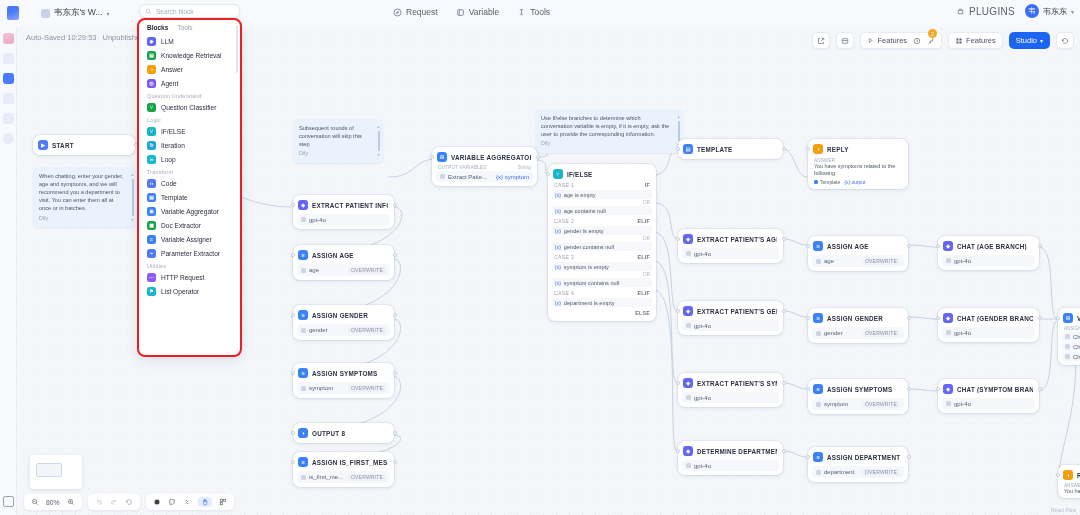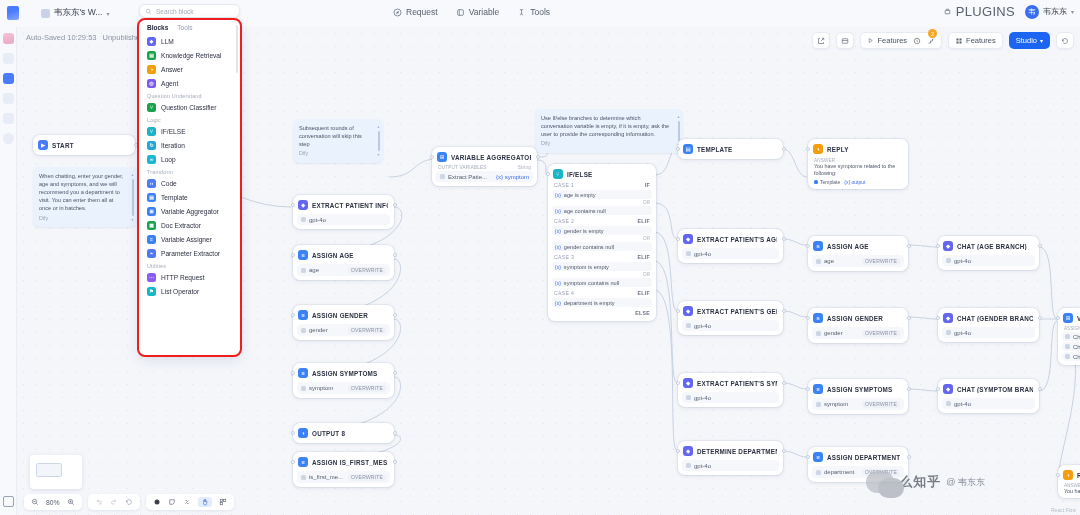--- a/index.html
+++ b/index.html
@@ -41,21 +41,21 @@
     background: #ffffff; color: #2a5bd7; font-weight: bold;
     box-shadow: 0 1px 3px rgba(20,40,90,.10);
   }
   .tb-item .ic { width: 9px; height: 9px; display:inline-block; }
   .tb-sep { color:#8a93a5; font-size:7px; }
 
   .tb-right {
     position: absolute; right: 6px; top: 4px;
     display: flex; align-items: center; gap: 10px;
   }
-  .plugins { display:flex; align-items:center; gap:4px; font-size:13px; color:#5a6170; letter-spacing:.3px;}
+  .plugins { display:flex; align-items:center; gap:4px; font-size:10px; color:#5a6170; letter-spacing:.3px;}
   .avatar-wrap { display:flex; align-items:center; gap:4px; }
   .avatar {
     width: 14px; height: 14px; border-radius: 50%;
     background: #3a6df0; color:#fff; font-size:7px;
     display:flex; align-items:center; justify-content:center;
   }
   .avatar-name { font-size: 8px; color: #3b3f4a; }
 
   
   .statusline {
@@ -802,25 +802,20 @@
     <div class="node" style="left:1041px; top:438px; width:70px;">
       <span class="port l"></span>
       <div class="node-hd">
         <span class="node-ico" style="background:#f59e0b">◑</span>
         <span class="node-title">REP</span>
       </div>
       <div style="font-size:4.6px;color:#a3abba;padding:2px 2px 0">ANSWER</div>
       <div style="font-size:5.4px;color:#4e5666;padding:0 2px">You have</div>
     </div>
 
-    <div class="wm">
-      <span class="wm-bub"></span>
-      <span class="wm-txt">么知乎</span>
-      <span class="wm-txt2">@ 韦东东</span>
-    </div>
 
     <div class="reactflow">React Flow</div>
   </div>
 
   <div class="minimap">
     <div class="mm"></div>
   </div>
 
   <div class="botbar">
     <div class="bgrp">

